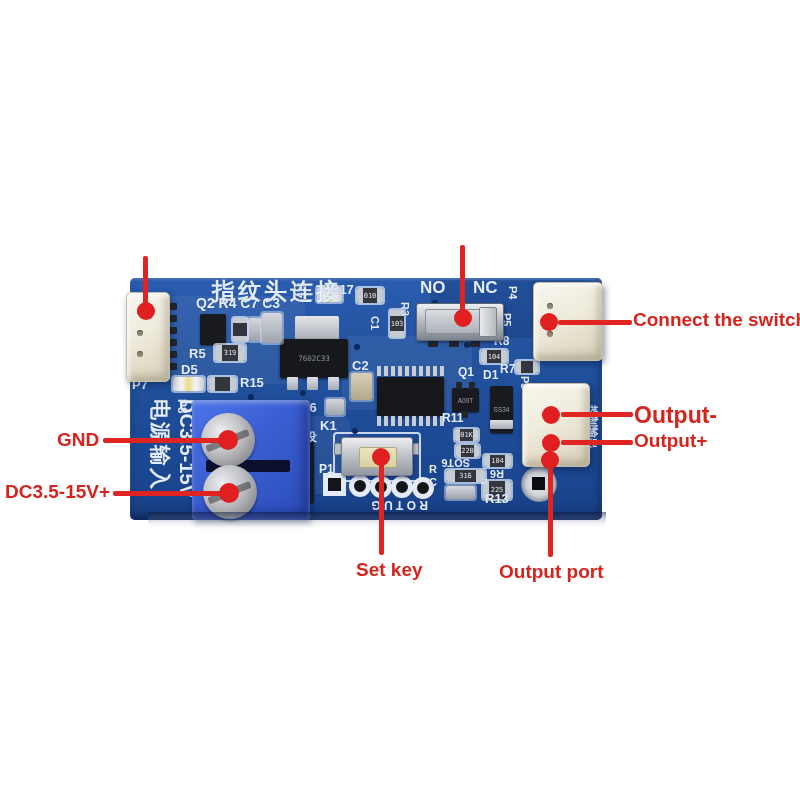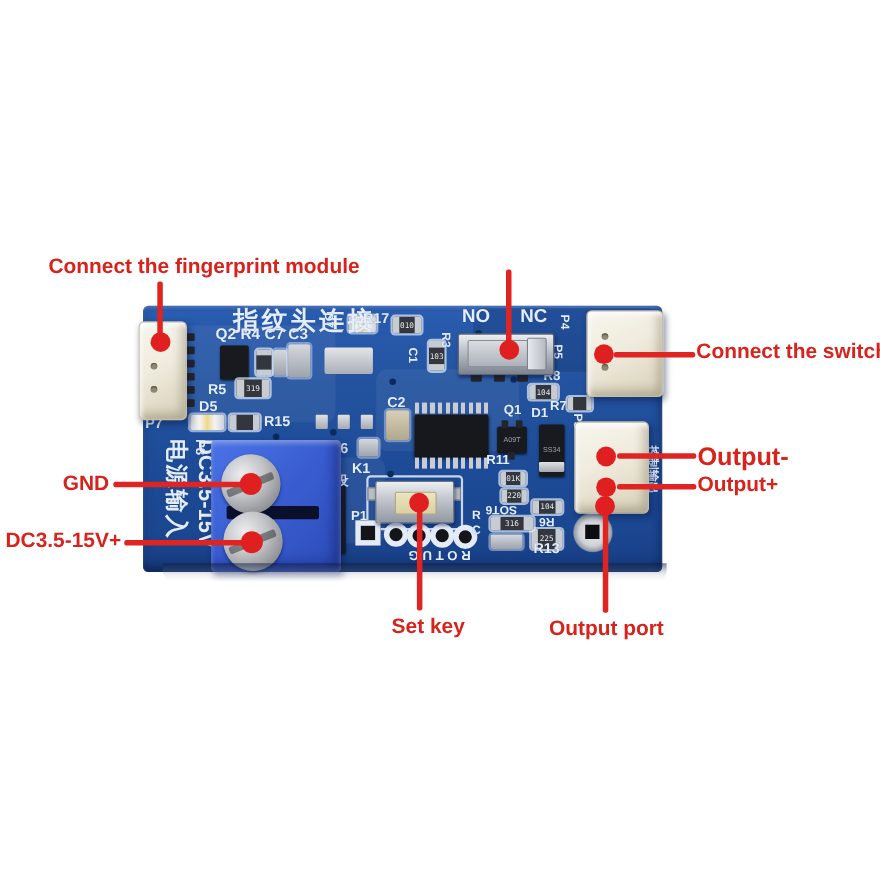--- a/index.html
+++ b/index.html
@@ -99,20 +99,21 @@
   <div class="patchd" style="left:430px;top:280px;width:168px;height:58px;"></div>
   <div id="dust"></div>
 
   <div class="cream" style="left:126px;top:292px;width:42px;height:88px;">
     <div class="pinhole" style="left:10px;top:16px;"></div>
     <div class="pinhole" style="left:10px;top:37px;"></div>
     <div class="pinhole" style="left:10px;top:58px;"></div>
   </div>
 
   <div id="reg-tab"></div>
+  <div id="reg-body">7602C33</div>
 
   <div id="mainic"></div>
   <div class="pinstrip" style="top:366px;"></div>
   <div class="pinstrip" style="top:416px;"></div>
 
   <div id="slide">
     <div id="slide-plate"></div>
     <div id="slide-knob"></div>
   </div>
 
@@ -246,21 +247,20 @@
       <div class="part slv" style="left: 307px; top: 377px; width: 11px; height: 13px;"></div>
       <div class="part slv" style="left: 328px; top: 377px; width: 11px; height: 13px;"></div>
       <div class="part via" style="left: 354px; top: 344px; width: 6px; height: 6px;"></div>
       <div class="part via" style="left: 300px; top: 390px; width: 6px; height: 6px;"></div>
       <div class="part via" style="left: 432px; top: 300px; width: 6px; height: 6px;"></div>
       <div class="part via" style="left: 248px; top: 394px; width: 6px; height: 6px;"></div>
       <div class="part via" style="left: 352px; top: 428px; width: 6px; height: 6px;"></div>
       <div class="part via" style="left: 464px; top: 342px; width: 6px; height: 6px;"></div>
     </div>
 
-  <div class="ann" style="left:44px;top:233px;font-size:19px;">Connect the fingerprint module</div>
   <div class="rline" style="left:143px;top:256px;width:5px;height:52px;"></div>
   <div class="rdot" style="left:137px;top:302px;width:18px;height:18px;"></div>
 
   <div class="rline" style="left:460px;top:245px;width:5px;height:72px;"></div>
   <div class="rdot" style="left:454px;top:309px;width:18px;height:18px;"></div>
 
   <div class="ann" style="left:633px;top:310px;font-size:19px;">Connect the switch</div>
   <div class="rline" style="left:558px;top:320px;width:74px;height:5px;"></div>
   <div class="rdot" style="left:540px;top:313px;width:18px;height:18px;"></div>
 

